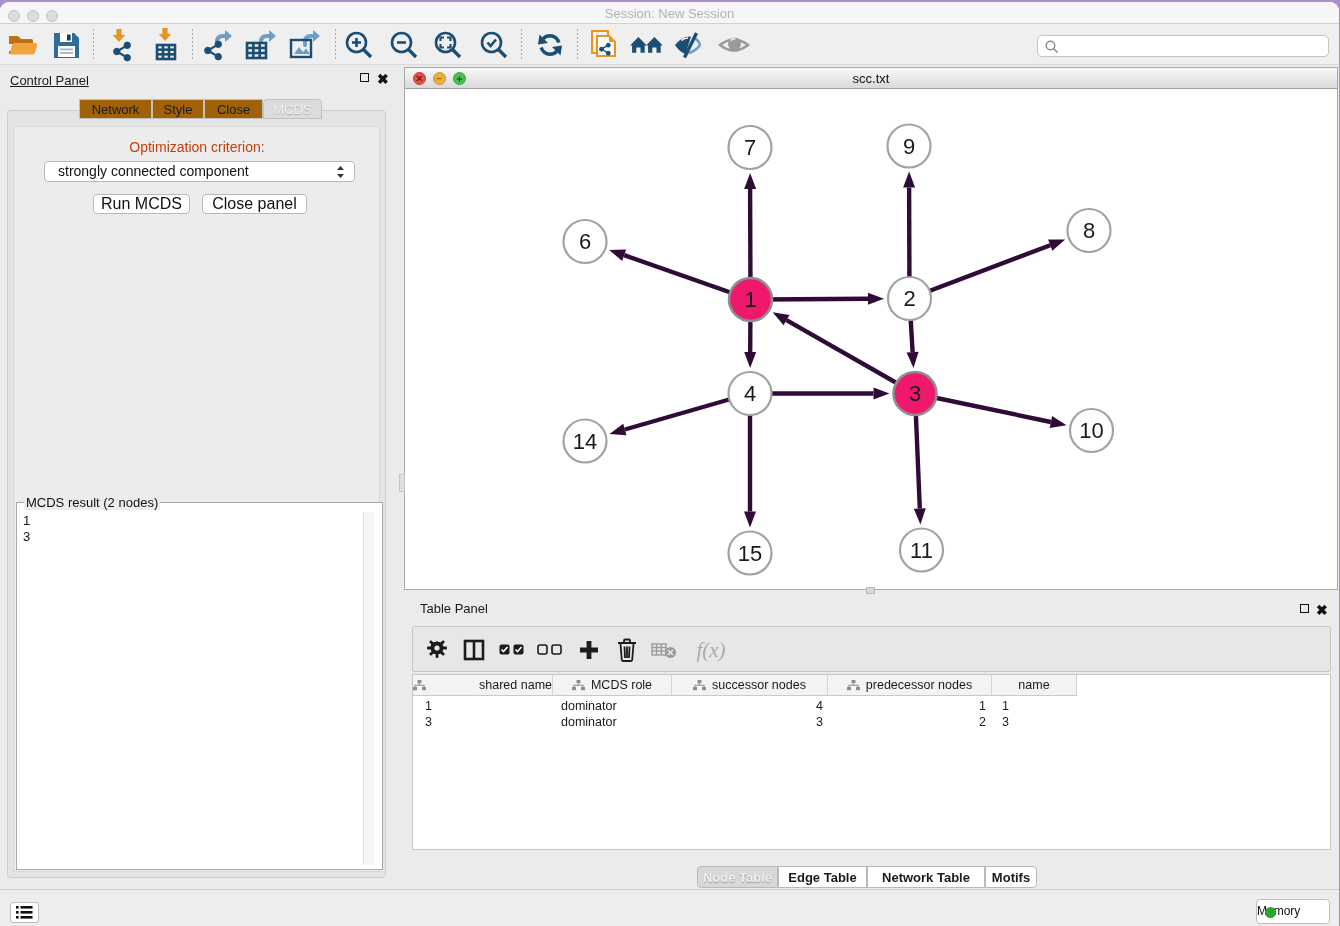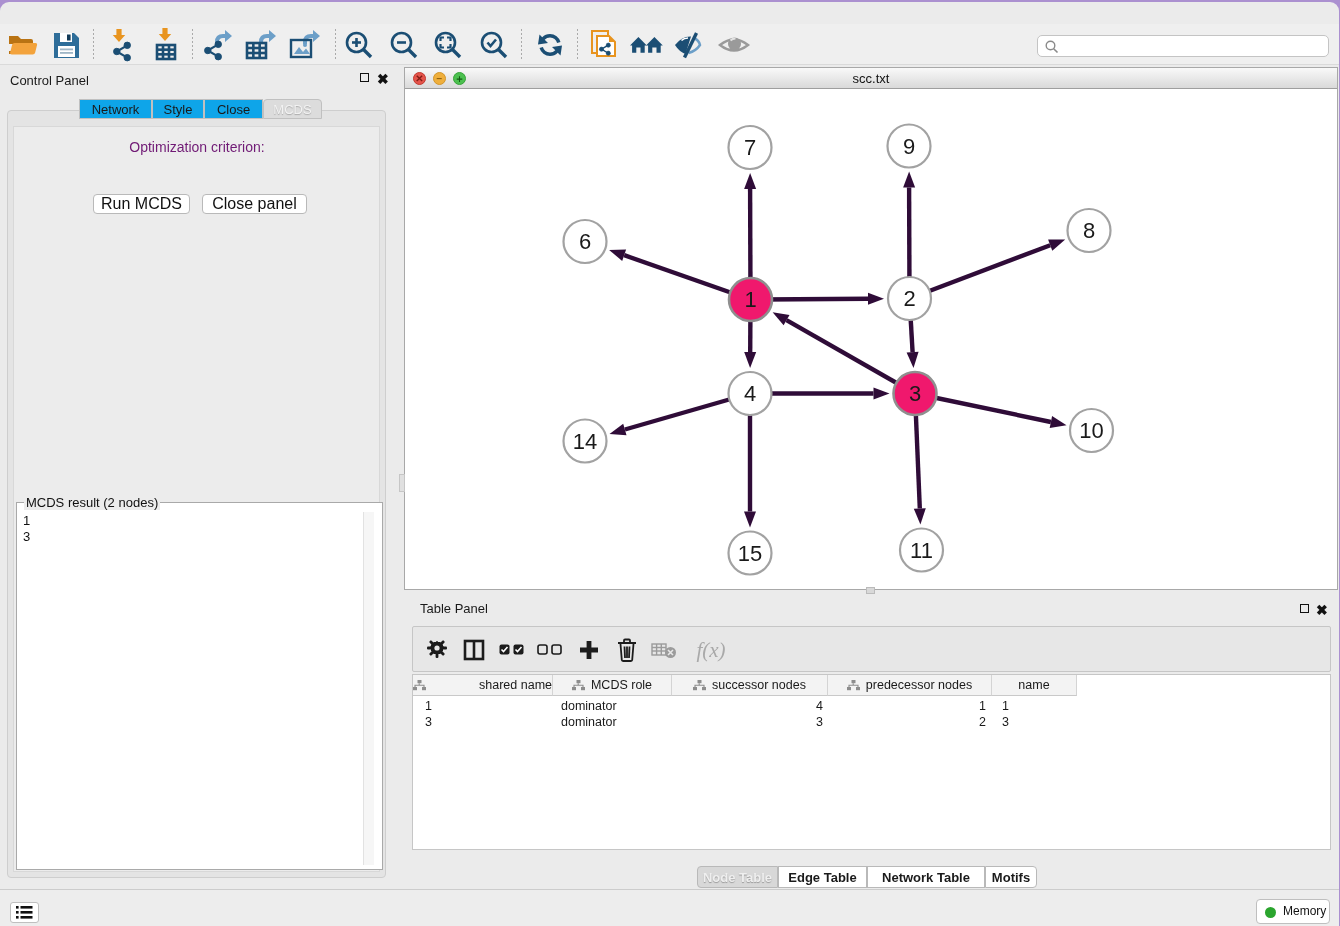--- a/index.html
+++ b/index.html
@@ -6,49 +6,55 @@
 body { background:#ab90d0; font-family:"Liberation Sans", sans-serif; position:relative; }
 #win { position:absolute; left:0; top:2px; width:1339px; height:924px; background:#ebebeb; border-radius:9px 9px 0 0; }
 #titlebar { position:absolute; left:0; top:0; width:100%; height:22px; background:#f6f6f6; border-radius:9px 9px 0 0; border-bottom:1px solid #d0d0d0; }
 .tl { position:absolute; top:7.5px; width:12px; height:12px; border-radius:50%; background:#dcdcdc; border:1px solid #c3c3c3; }
 #title { position:absolute; top:4px; width:100%; text-align:center; font-size:13px; color:#b3b1b1; }
 #toolbar { position:absolute; left:0; top:22px; width:100%; height:41px; background:#efefef; border-bottom:1px solid #dadada; }
 .tbi { position:absolute; top:0; height:41px; display:flex; align-items:center; justify-content:center; }
 .tsep { position:absolute; top:5px; height:31px; width:1px; background-image:linear-gradient(#aaa 40%, transparent 40%); background-size:1px 4px; }
 #search { position:absolute; left:1037px; top:11px; width:292px; height:22px; background:#fff; border:1px solid #c4c4c4; border-radius:5px; }
 
-#cp-title { position:absolute; left:10px; top:71px; font-size:13px; color:#1a1a1a; }
+#cp-title { position:absolute; left:10px; top:71px; font-size:13px; color:#1a1a1a;text-decoration:underline; }
 .wicon { position:absolute; font-size:12px; color:#111; }
 #cp-outer { position:absolute; left:7px; top:108px; width:379px; height:768px; background:#e4e4e4; border:1px solid #cecece; border-radius:4px; }
 #cp-inner { position:absolute; left:13px; top:124px; width:367px; height:746px; background:#ececec; border:1px solid #d8d8d8; }
-.tab { position:absolute; top:97px; height:20px; border:1px solid #c0c0c0; background:#0ea5e9; font-size:13px; text-align:center; line-height:19px; color:#1a1a1a; }
-#opt-label { position:absolute; left:0px; top:137px; width:394px; text-align:center; font-size:14px; color:#701a75; }
+.tab { position:absolute; top:97px; height:20px; border:1px solid #c0c0c0; background:#a16207; font-size:13px; text-align:center; line-height:19px; color:#1a1a1a; }
+#opt-label { position:absolute; left:0px; top:137px; width:394px; text-align:center; font-size:14px; color:#c2410c; }
 #dropdown { position:absolute; left:44px; top:159px; width:311px; height:21px; background:#fff; border:1px solid #b9b9b9; border-radius:4px; font-size:14px; line-height:19px; padding-left:13px; color:#111; }
 .btn { position:absolute; top:192px; height:20px; background:#fff; border:1px solid #b9b9b9; border-radius:4px; font-size:16px; text-align:center; line-height:18px; color:#111; }
 #fieldset { position:absolute; left:16px; top:500px; width:367px; height:368px; border:1px solid #a9a9a9; background:#fff; }
 #fs-legend { position:absolute; left:24px; top:493px; font-size:13px; background:#ececec; padding:0 2px; color:#111; }
 #fs-scroll { position:absolute; right:8px; top:9px; bottom:4px; width:11px; background:#f6f6f6; border-left:1px solid #e2e2e2; }
 
 #nw { position:absolute; left:404px; top:65px; width:934px; height:523px; border:1px solid #a8a8a8; background:#fff; }
 #nw-tb { position:absolute; left:0; top:0; width:100%; height:21px; background:linear-gradient(#f9f9f9,#d9d9d9); border-bottom:1px solid #9e9e9e; }
 .mtl { position:absolute; top:3.5px; width:13px; height:13px; border-radius:50%; font-size:10px; font-weight:bold; text-align:center; line-height:12px; }
 #nw-title { position:absolute; top:3px; width:100%; text-align:center; font-size:13px; color:#111; }
 
 #tp-title { position:absolute; left:420px; top:599px; font-size:13px; color:#1a1a1a; }
 #tp-toolbar { position:absolute; left:412px; top:624px; width:919px; height:46px; background:#e7e7e7; border:1px solid #c6c6c6; border-radius:2px; }
 #tp-table { position:absolute; left:412px; top:672px; width:919px; height:176px; background:#fff; border:1px solid #c6c6c6; }
 .th { position:absolute; top:0; height:21px; background:#f3f3f3; border-right:1px solid #d4d4d4; border-bottom:1px solid #c9c9c9; font-size:12.5px; color:#1a1a1a; text-align:center; line-height:20px; }
 .td { position:absolute; font-size:12.5px; color:#1a1a1a; height:16px; line-height:16px; }
 .btab { position:absolute; top:864px; height:22px; border:1px solid #b9b9b9; background:#fff; font-size:13px; font-weight:bold; text-align:center; line-height:21px; color:#1a1a1a; }
 #statusbar { position:absolute; left:0; top:887px; width:100%; height:39px; background:#ededed; border-top:1px solid #cccccc; }
-#membtn { position:absolute; right:9px; top:9px; width:74px; height:25px; background:#fff; border:1px solid #bfbfbf; border-radius:4px; font-size:12px; line-height:23px; text-align:left; padding-left:26px; color:#111; }
+#membtn { position:absolute; right:9px; top:9px; width:74px; height:25px; background:#fff; border:1px solid #bfbfbf; border-radius:4px; font-size:12px; line-height:23px; text-align:left; color:#111; }
 #listbtn { position:absolute; left:10px; top:12px; width:29px; height:21px; background:#fff; border:1px solid #bfbfbf; border-radius:3px; }
 </style></head>
 <body>
 <div id="win">
+ <div id="titlebar">
+  <div class="tl" style="left:8px"></div>
+      <div class="tl" style="left:27px"></div>
+      <div class="tl" style="left:46px"></div>
+  <div id="title">Session: New Session</div>
+ </div>
  <div id="toolbar">
       <div class="tbi" style="left:5px; width:34px;">
         <svg width="34" height="32" viewBox="0 0 34 32">
           <path d="M4 7 h9 l3 3 h10 q2 0 2 2 v3 h-24 z" fill="#b97313"></path>
           <path d="M4 7 v18 h22 l-0 -3 h-22 z" fill="#b97313"></path>
           <path d="M9.5 14 h21 q2 0 1.6 1.8 l-2 8 q-0.4 1.7 -2.4 1.7 h-21 q-2 0 -1.6 -1.8 l2 -8 q0.4 -1.7 2.4 -1.7 z" fill="#f3a33c"></path>
         </svg>
       </div>
       <div class="tbi" style="left:49px; width:34px;">
         <svg width="30" height="30" viewBox="0 0 30 30">
@@ -228,20 +234,25 @@
  <div id="cp-title">Control Panel</div>
  <div class="wicon" style="left:360px; top:71px; width:9px; height:9px; border:1.5px solid #111;"></div>
  <div class="wicon" style="left:377px; top:69px; font-weight:bold; font-size:14px;">✖</div>
  <div id="cp-outer"></div>
  <div id="cp-inner"></div>
  <div class="tab" style="left:79px; width:73px;">Network</div>
  <div class="tab" style="left:152px; width:52px;">Style</div>
  <div class="tab" style="left:204px; width:59px;">Close</div>
  <div class="tab" style="left:263px; width:59px; background:#dcdcdc; color:#f2f2f2; border-radius:4px 4px 0 0; text-shadow:0 1px 1px #aaa;">MCDS</div>
  <div id="opt-label">Optimization criterion:</div>
+ <div id="dropdown">strongly connected component
+   <svg width="9" height="14" style="position:absolute; right:9px; top:3px;" viewBox="0 0 9 14">
+        <path d="M1 5 L4.5 1 L8 5 Z M1 9 L4.5 13 L8 9 Z" fill="#333"></path>
+      </svg>
+ </div>
  <div class="btn" style="left:93px; width:97px;">Run MCDS</div>
  <div class="btn" style="left:202px; width:105px;">Close panel</div>
  <div id="fieldset">
    <div style="position:absolute; left:6px; top:10px; font-size:13px; color:#111;">1</div>
    <div style="position:absolute; left:6px; top:26px; font-size:13px; color:#111;">3</div>
    <div id="fs-scroll"></div>
  </div>
  <div id="fs-legend">MCDS result (2 nodes)</div>
 
  <div id="nw">

